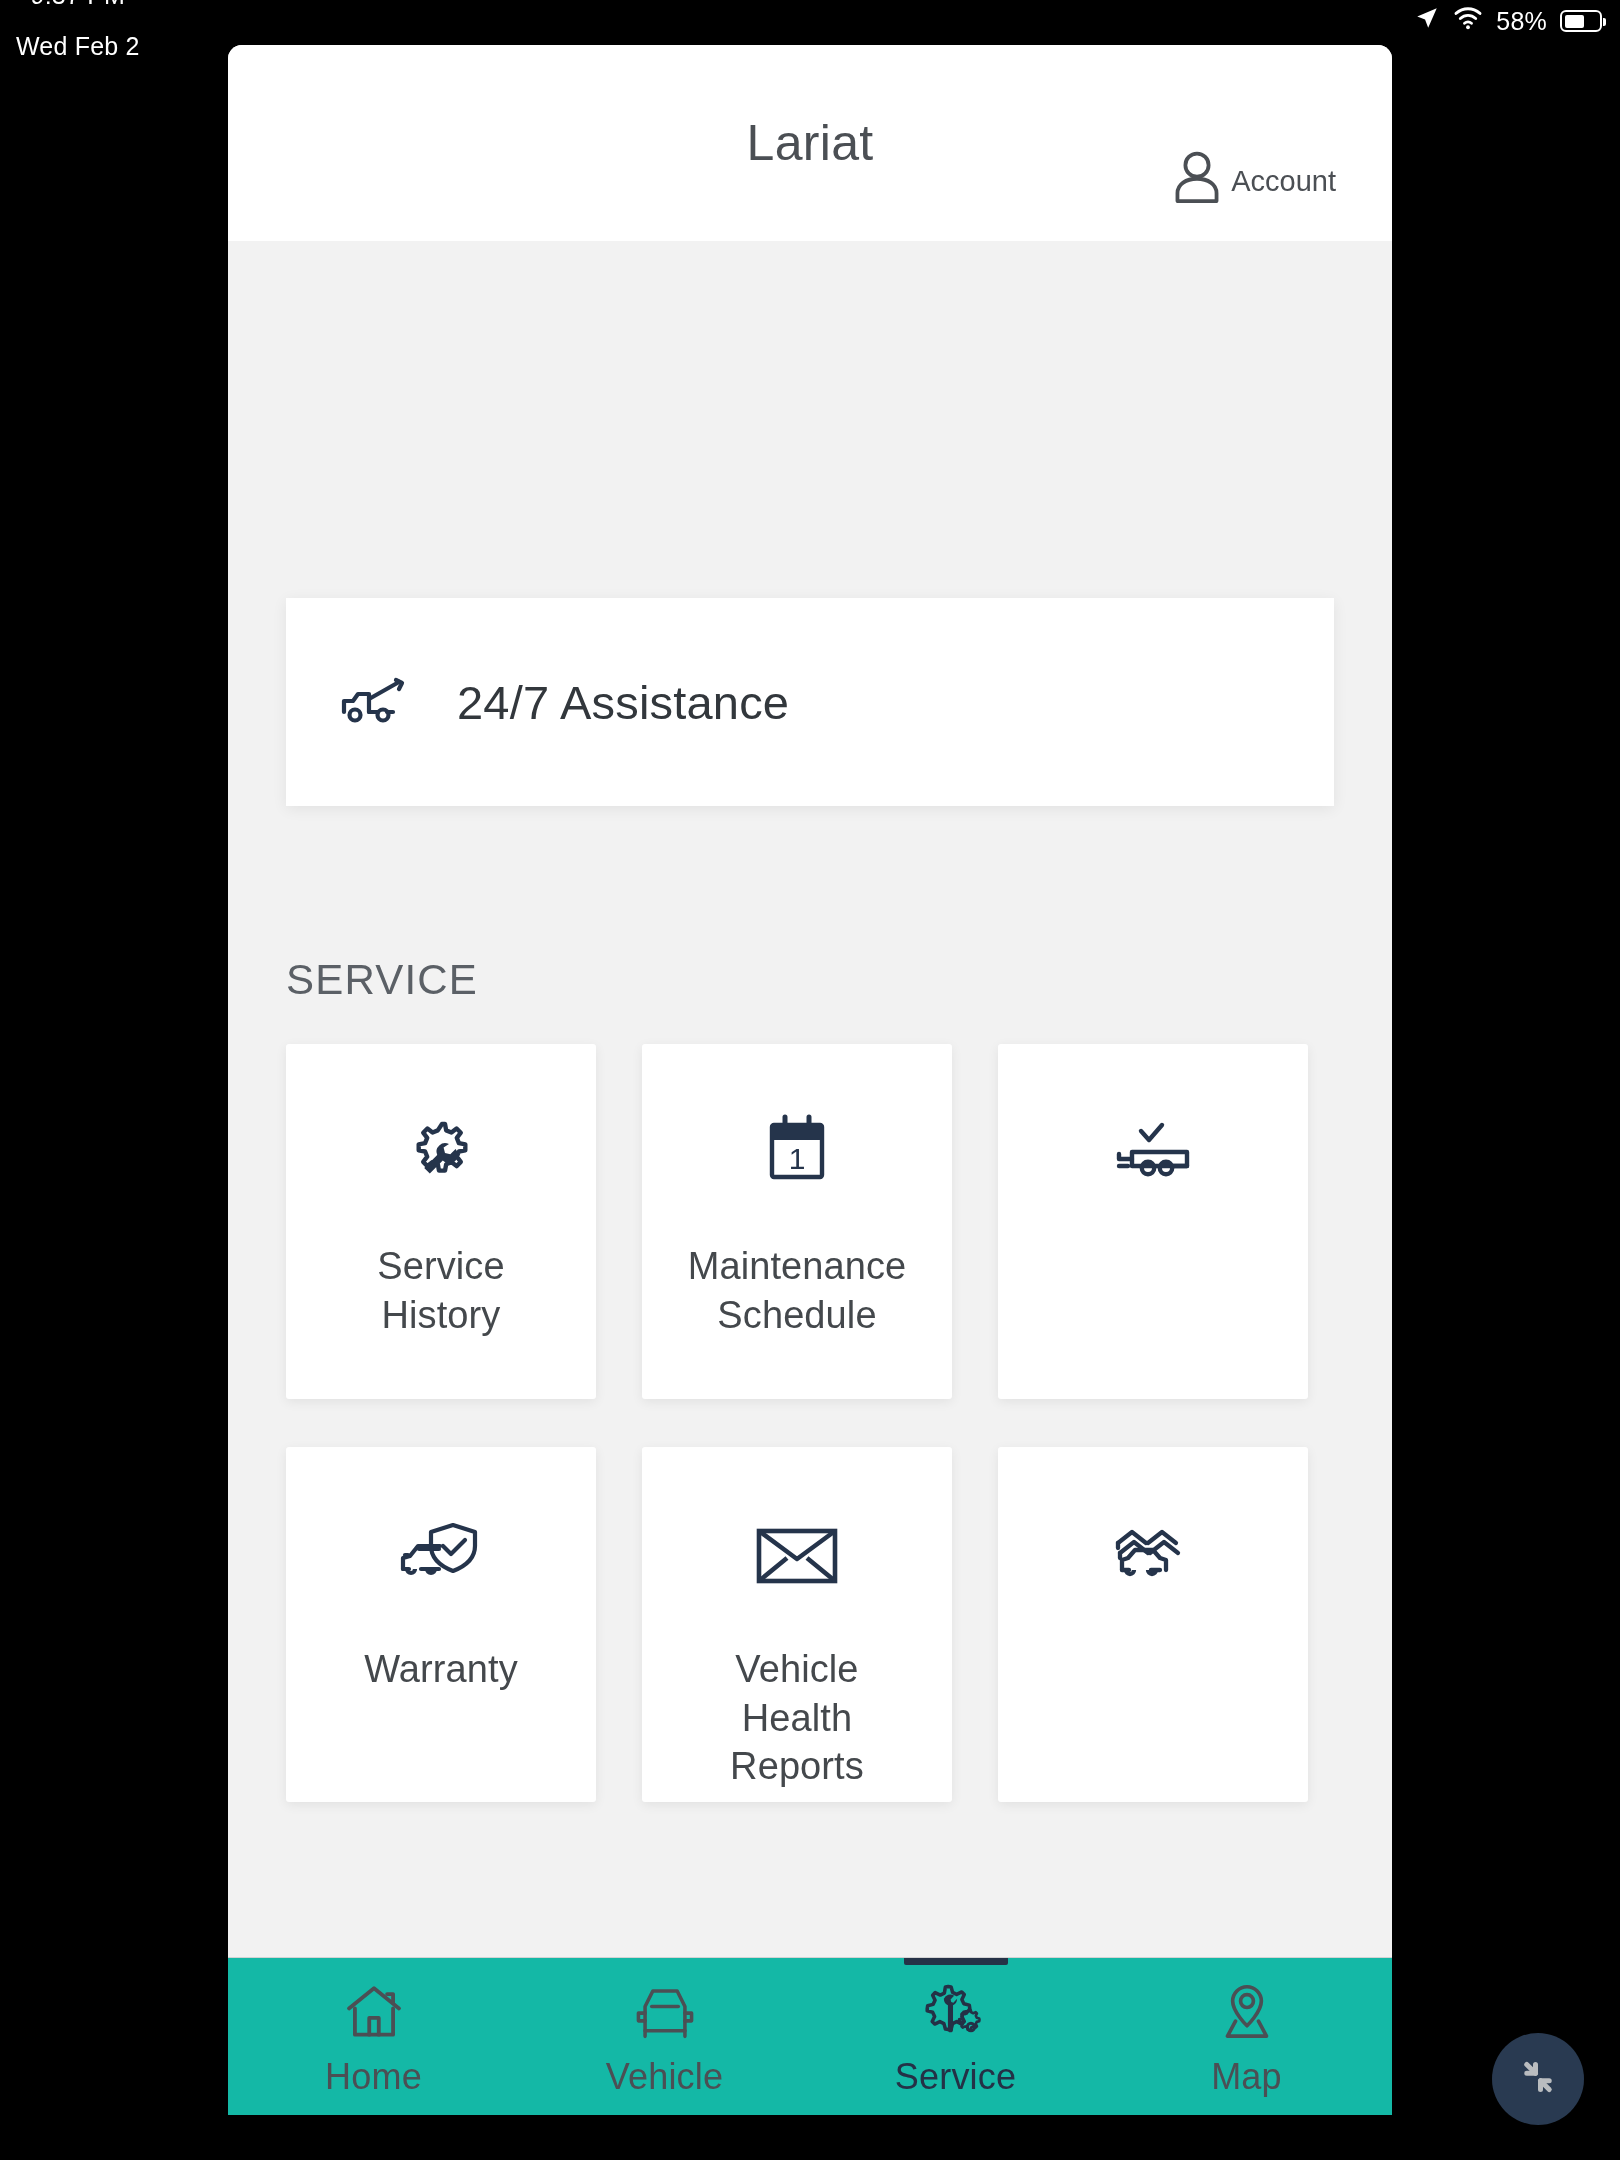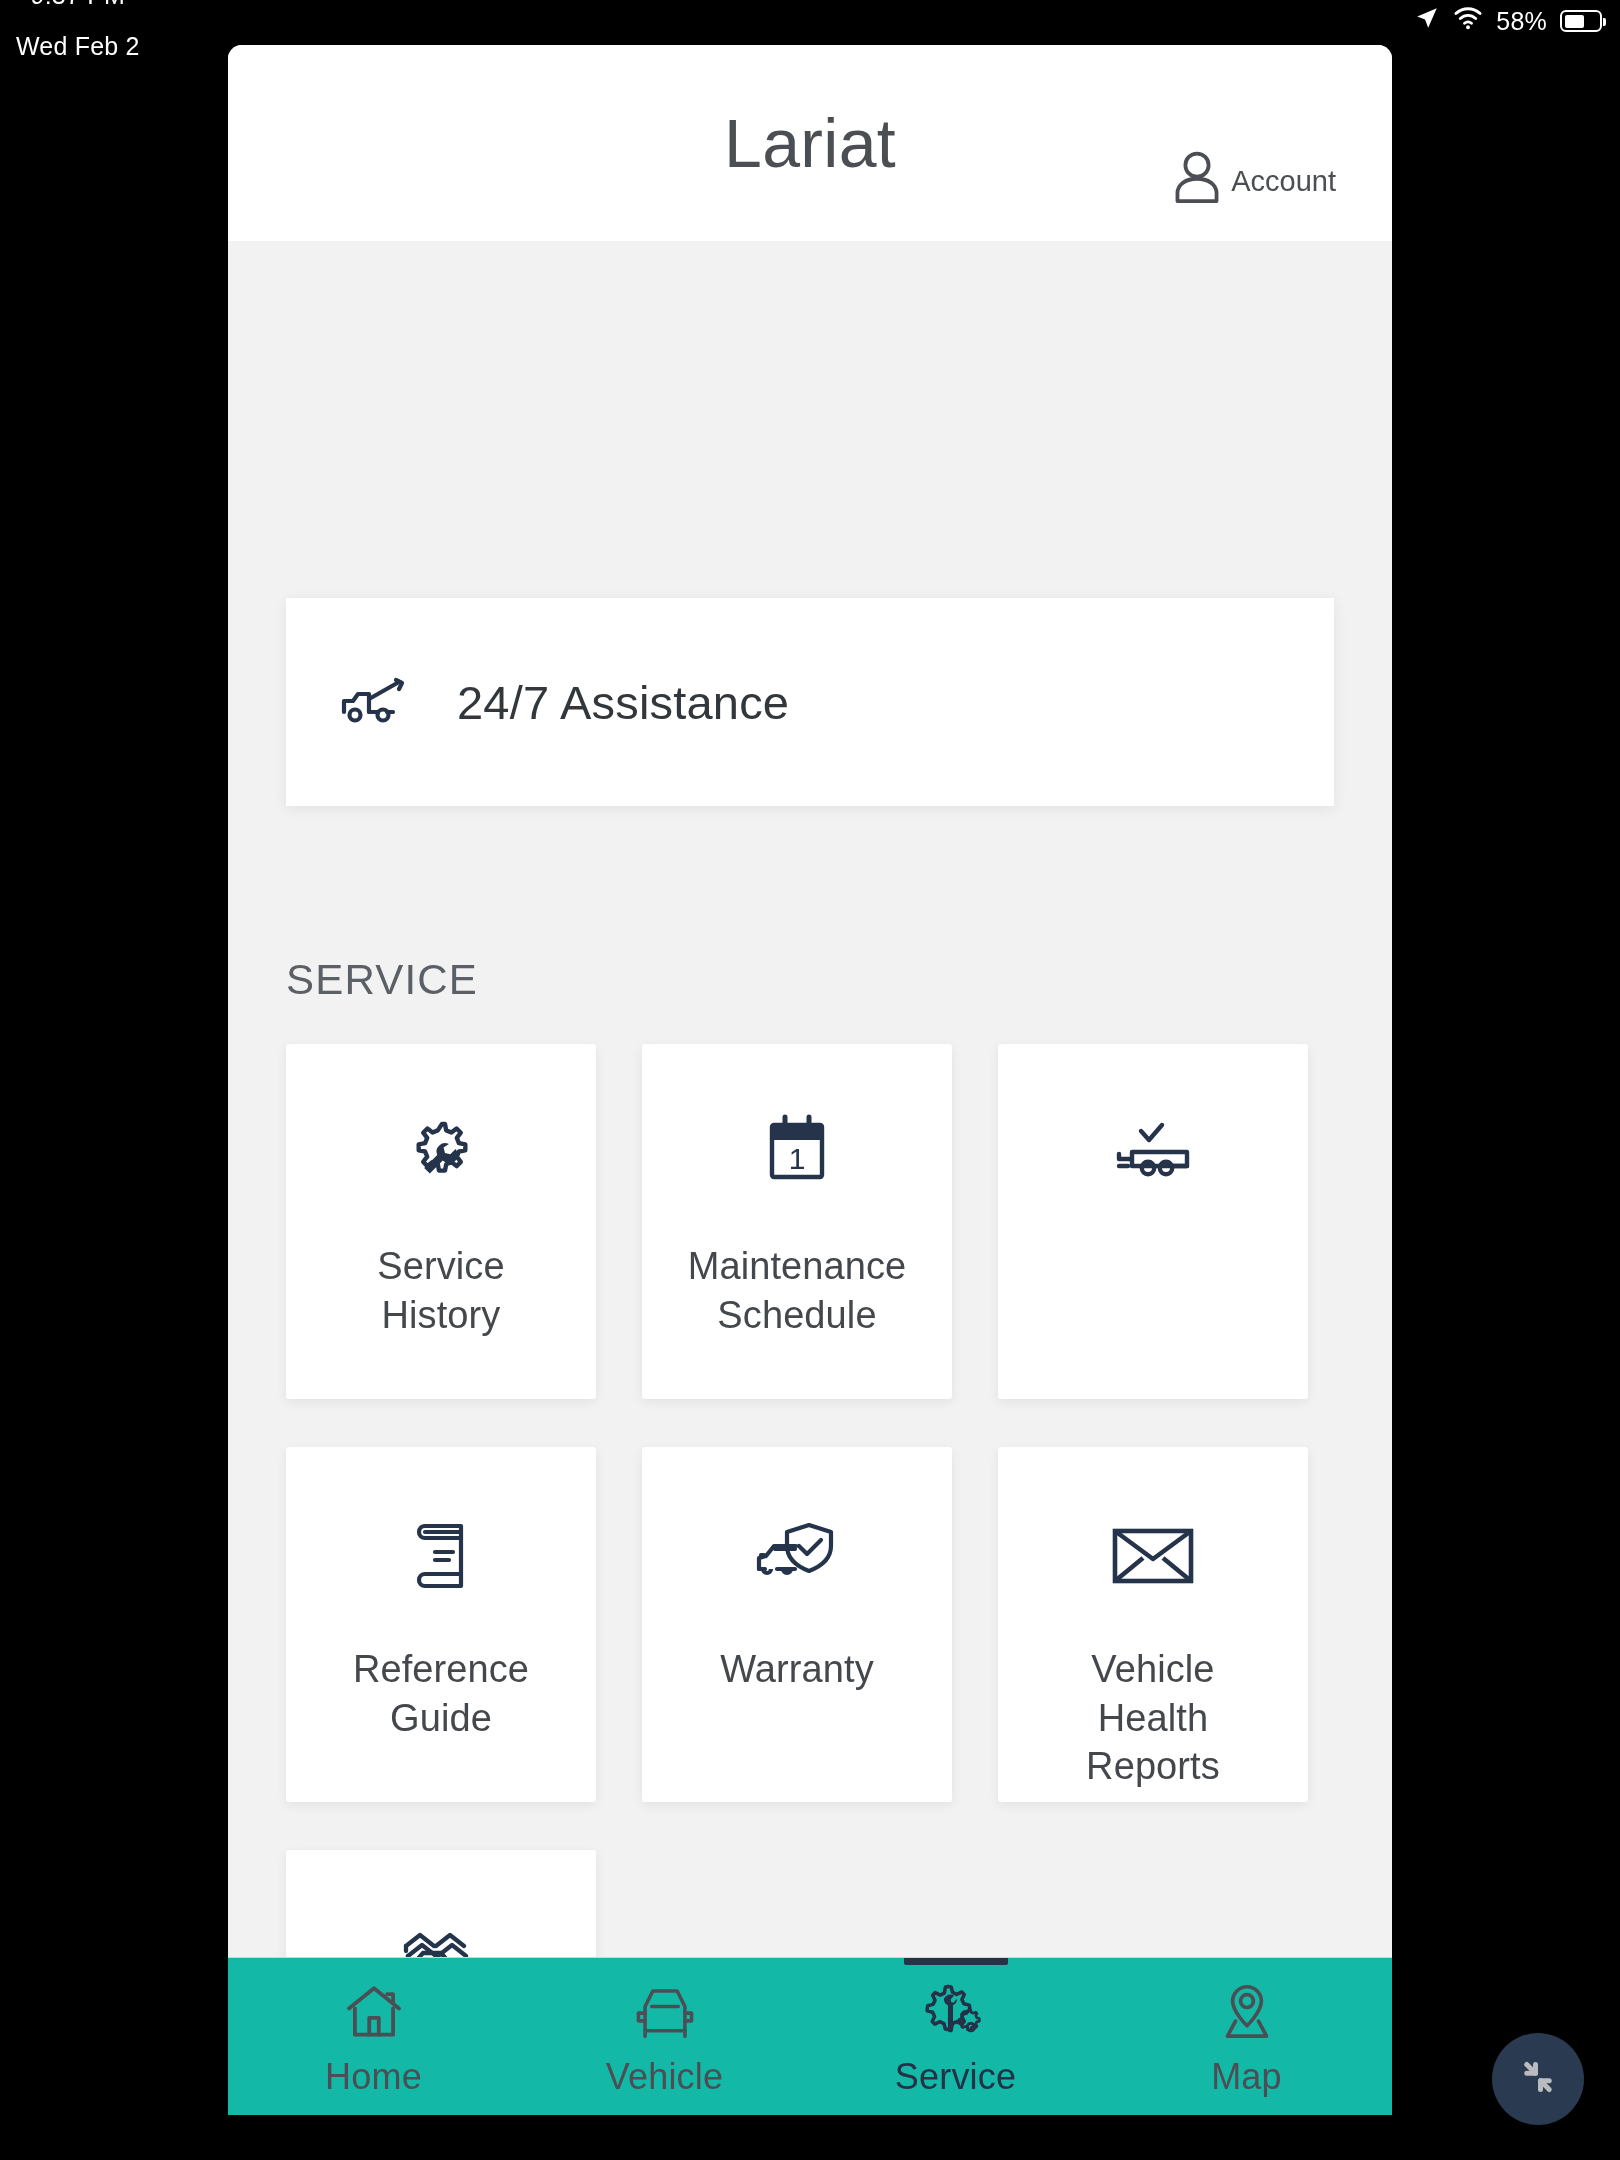--- a/index.html
+++ b/index.html
@@ -48,21 +48,21 @@
 
   
   .app-header {
     position: relative;
     height: 196px;
     background: #ffffff;
     flex: 0 0 auto;
     display: flex; align-items: center; justify-content: center;
   }
   .app-title {
-    font-size: 68px;
+    font-size: 50px;
     color: #4b4f54;
     font-weight: 400;
     letter-spacing: 0.3px;
   }
   .account-btn {
     position: absolute; right: 56px; top: 105px;
     display: flex; flex-direction: row; align-items: center; gap: 6px;
   }
   .account-label { font-size: 29px; color: #4b4f54; }
 
@@ -266,34 +266,20 @@
               <path d="M25 43H12v-5"></path>
               <path d="M12 50h9"></path>
               <path d="M66 50h14"></path>
             </g>
             <circle cx="41" cy="52" r="6.2" fill="none" stroke="#25344b" stroke-width="4.4"></circle>
             <circle cx="59" cy="52" r="6.2" fill="none" stroke="#25344b" stroke-width="4.4"></circle>
           </svg>
         </span>
       </div>
 
-      <div class="tile">
-        <span class="tile-icon">
-          <svg width="64" height="82" viewBox="0 0 64 82">
-            <g fill="none" stroke="#25344b" stroke-width="4.2" stroke-linejoin="round" stroke-linecap="round">
-              <path d="M16 12h36v60H16a6 6 0 0 1 0-12h36"></path>
-              <path d="M16 12a6 6 0 0 0 0 12h36"></path>
-              <path d="M16 18h34"></path>
-              <path d="M26 38h18M26 46h14"></path>
-            </g>
-          </svg>
-        </span>
-        <div class="tile-label">Reference
-Guide</div>
-      </div>
 
       <div class="tile">
         <span class="tile-icon">
           <svg width="92" height="76" viewBox="0 0 92 76">
             <g fill="none" stroke="#25344b" stroke-width="4.2" stroke-linecap="round" stroke-linejoin="round">
               <path d="M8 52V41l7-2 8-10h22"></path>
               <path d="M8 52h6"></path>
               <path d="M26 52h18"></path>
               <path d="M10 38h3"></path>
               <path d="M24 32h20"></path>

